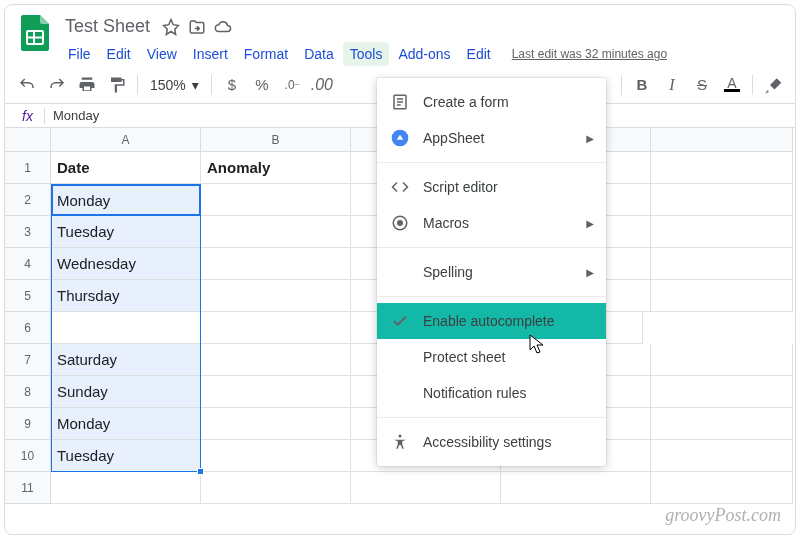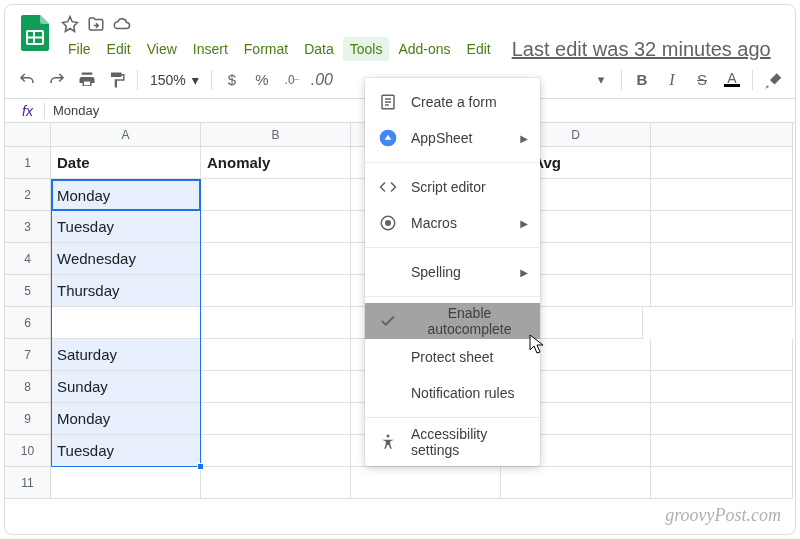--- a/index.html
+++ b/index.html
@@ -8,23 +8,23 @@
 
   
   .header { display: flex; align-items: flex-start; padding: 8px 10px 0 10px; }
   .logo { width: 40px; height: 40px; display: flex; align-items: center; justify-content: center; margin-right: 6px; }
   .logo svg { width: 28px; height: 36px; }
   .title-area { flex: 1; }
   .title-row { display: flex; align-items: center; gap: 8px; padding: 2px 0; }
   .doc-title { font-size: 18px; color: #5f6368; font-weight: 400; padding: 1px 4px; }
   .title-icon { color: #5f6368; width: 18px; height: 18px; display: flex; align-items: center; justify-content: center; }
   .menubar { display: flex; align-items: center; gap: 2px; padding-top: 2px; }
-  .menu-item { padding: 4px 7px; font-size: 14px; color: #4d7c0f; cursor: pointer; border-radius: 3px; }
+  .menu-item { padding: 4px 7px; font-size: 14px; color: #1d4ed8; cursor: pointer; border-radius: 3px; }
   .menu-item.open { background: #e6f4ea; }
-  .last-edit { color: #5f6368; text-decoration: underline; margin-left: 12px; font-size: 20px; cursor: pointer; }
+  .last-edit { color: #5f6368; text-decoration: underline; margin-left: 12px; font-size: 12px; cursor: pointer; }
 
   
   .toolbar { display: flex; align-items: center; border-bottom: 1px solid #dadce0; padding: 4px 8px; height: 38px; gap: 2px; }
   .tb-btn { width: 28px; height: 28px; display: flex; align-items: center; justify-content: center; color: #5f6368; cursor: pointer; border-radius: 2px; }
   .tb-sep { width: 1px; height: 20px; background: #dadce0; margin: 0 4px; }
   .zoom { display: flex; align-items: center; padding: 0 6px; font-size: 14px; color: #3c4043; cursor: pointer; }
   .zoom .arrow { margin-left: 6px; }
   .spacer { flex: 1; }
 
   
@@ -41,23 +41,23 @@
   .active { border: 2px solid #1a73e8; padding: 2px 4px; }
   .colA { width: 150px; }
   .colB { width: 150px; }
   .colC { width: 150px; }
   .colD { width: 150px; }
   .colE { width: 142px; }
   .rh { height: 32px; }
   .sel-handle { position: absolute; width: 7px; height: 7px; background: #1a73e8; border: 1px solid #fff; }
 
   
-  .dropdown { position: absolute; left: 360px; top: 73px; width: 175px; background: #fff; box-shadow: 0 2px 10px rgba(0,0,0,.2), 0 0 0 1px rgba(0,0,0,.05); border-radius: 0 0 4px 4px; padding: 6px 0; z-index: 100; font-size: 14px; }
+  .dropdown { position: absolute; left: 372px; top: 73px; width: 229px; background: #fff; box-shadow: 0 2px 10px rgba(0,0,0,.2), 0 0 0 1px rgba(0,0,0,.05); border-radius: 0 0 4px 4px; padding: 6px 0; z-index: 100; font-size: 14px; }
   .dd-item { display: flex; align-items: center; height: 36px; padding: 0 12px 0 12px; cursor: pointer; color: #3c4043; position: relative; }
-  .dd-item:hover, .dd-item.hover { background: #a3a3a3; text-align: center; }
+  .dd-item:hover, .dd-item.hover { background: #14b8a6; }
   .dd-icon { width: 22px; height: 22px; display: flex; align-items: center; justify-content: center; margin-right: 12px; color: #5f6368; flex-shrink: 0; }
   .dd-label { flex: 1; }
   .dd-arrow { color: #5f6368; font-size: 10px; }
   .dd-sep { height: 1px; background: #ebebeb; margin: 6px 0; }
   .dd-spacer-icon { width: 22px; margin-right: 12px; flex-shrink: 0; }
 
   .cursor { position: absolute; left: 522px; top: 328px; z-index: 200; pointer-events: none; }
 
   .watermark { position: absolute; bottom: 8px; right: 14px; font-family: Georgia, serif; font-style: italic; font-size: 18px; color: #b0b0b0; z-index: 50; }
 </style>
@@ -71,20 +71,21 @@
       <svg viewBox="0 0 28 36">
           <path fill="#0f9d58" d="M2 0h17l9 9v25a2 2 0 0 1-2 2H2a2 2 0 0 1-2-2V2a2 2 0 0 1 2-2z"></path>
           <path fill="#87ceac" d="M19 0l9 9h-7a2 2 0 0 1-2-2z"></path>
           <rect x="6" y="16" width="16" height="13" rx="1" fill="none" stroke="#fff" stroke-width="2"></rect>
           <line x1="6" y1="22.5" x2="22" y2="22.5" stroke="#fff" stroke-width="2"></line>
           <line x1="13" y1="16" x2="13" y2="29" stroke="#fff" stroke-width="2"></line>
         </svg>
     </div>
     <div class="title-area">
       <div class="title-row">
+        <span class="doc-title">Test Sheet</span>
         <span class="title-icon">
             <svg width="18" height="18" viewBox="0 0 24 24" fill="none" stroke="#5f6368" stroke-width="2">
               <path d="M12 2l2.9 6.9L22 10l-5 4.9 1.2 7.1L12 18l-6.2 4 1.2-7.1L2 10l7.1-1.1z"></path>
             </svg>
           </span>
         <span class="title-icon">
             <svg width="18" height="18" viewBox="0 0 24 24" fill="none" stroke="#5f6368" stroke-width="2">
               <path d="M3 6a2 2 0 012-2h4l2 2h8a2 2 0 012 2v3M3 6v12a2 2 0 002 2h14a2 2 0 002-2v-7M12 11l3 3-3 3M9 14h6"></path>
             </svg>
           </span>

